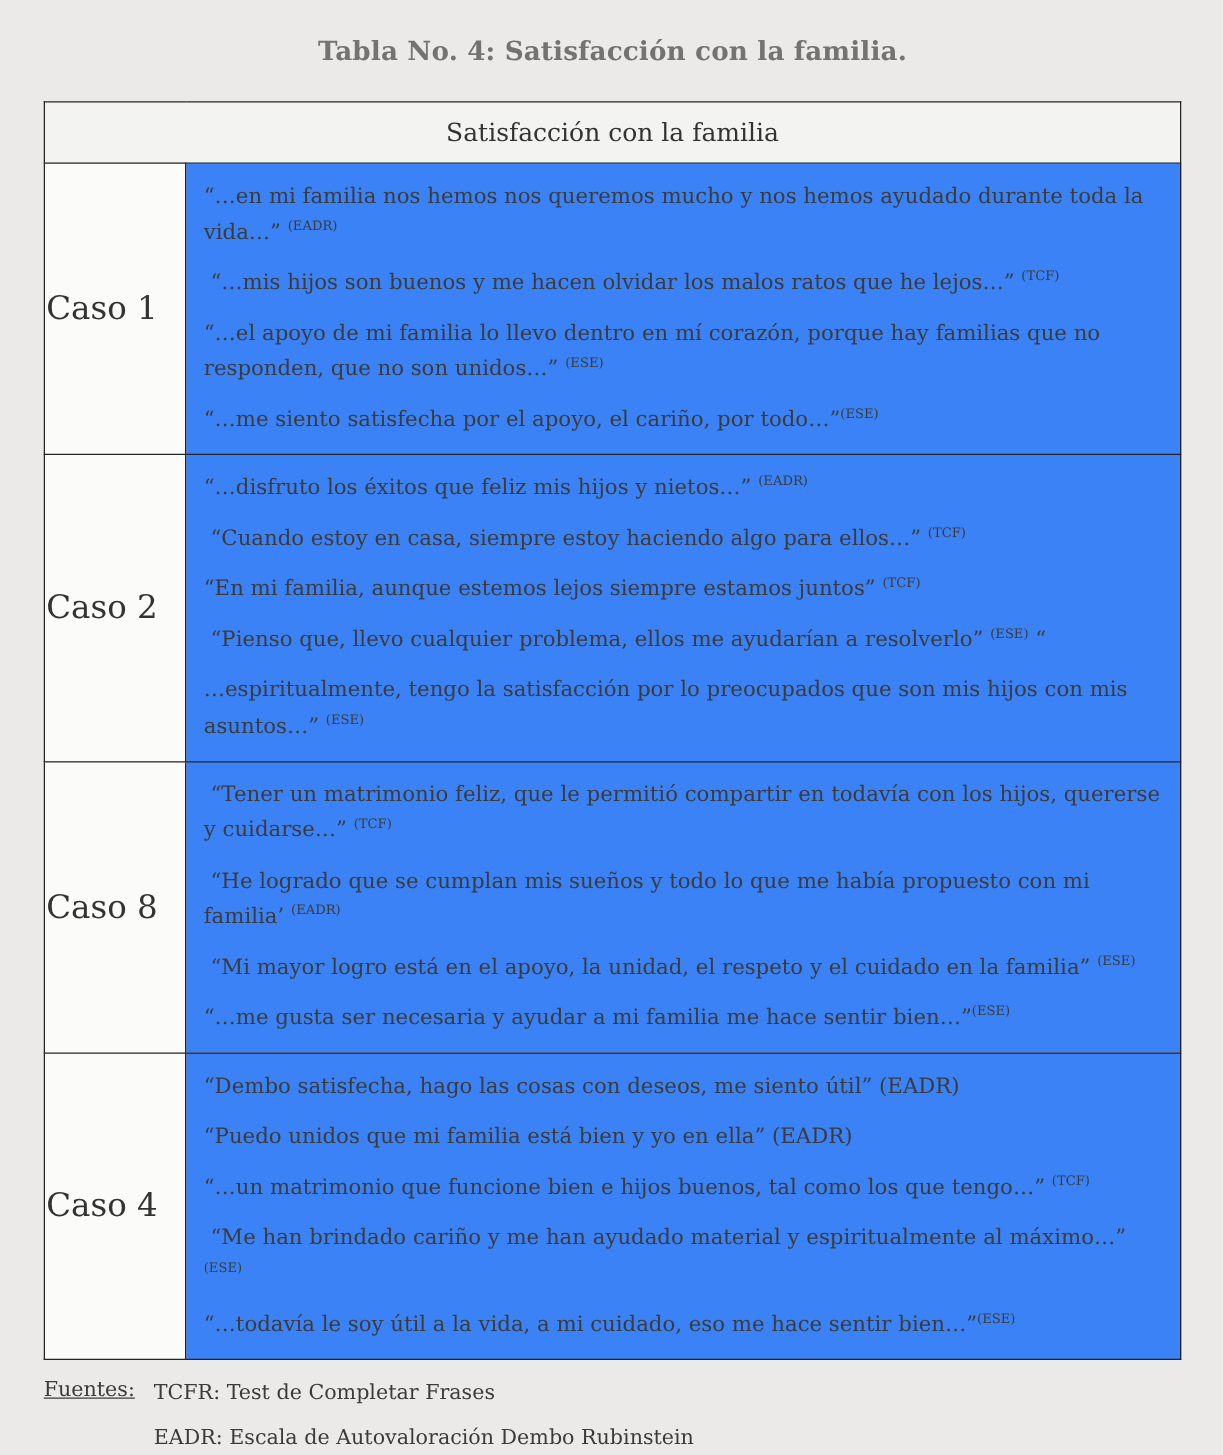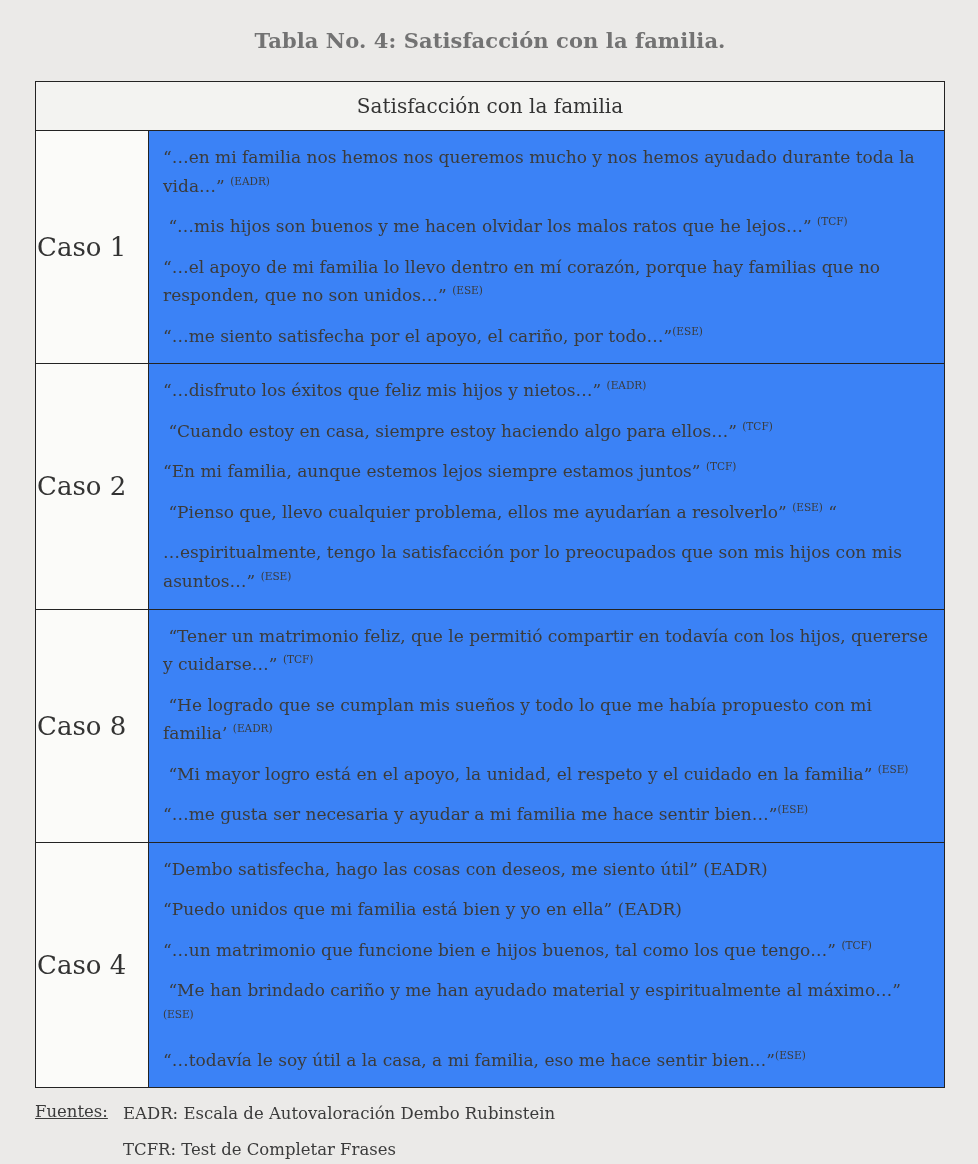--- a/index.html
+++ b/index.html
@@ -116,27 +116,27 @@
             <p class="quote"><span>“…me gusta ser necesaria y ayudar a mi familia me hace sentir bien…”</span><sup class="ref-sup">(ESE)</sup></p>
           </td>
         </tr>
         <tr>
           <td class="case-cell">Caso 4</td>
           <td class="quote-cell">
             <p class="quote"><span>“Dembo satisfecha, hago las cosas con deseos, me siento útil” </span><span class="ref-inline">(EADR)</span></p>
             <p class="quote"><span>“Puedo unidos que mi familia está bien y yo en ella” </span><span class="ref-inline">(EADR)</span></p>
             <p class="quote"><span>“…un matrimonio que funcione bien e hijos buenos, tal como los que tengo…” </span><sup class="ref-sup">(TCF)</sup></p>
             <p class="quote"><span> “Me han brindado cariño y me han ayudado material y espiritualmente al máximo…” </span><sup class="ref-sup">(ESE)</sup></p>
-            <p class="quote"><span>“…todavía le soy útil a la casa, a mi familia, eso me hace sentir bien…”</span><sup class="ref-sup">(ESE)</sup></p>
+            <p class="quote"><span>“…todavía le soy útil a la vida, a mi cuidado, eso me hace sentir bien…”</span><sup class="ref-sup">(ESE)</sup></p>
           </td>
         </tr>
       </tbody>
   </table>
 
   <div class="footer">
     <div class="footer-label">Fuentes:</div>
     <div class="footer-list">
+        <p>TCFR: Test de Completar Frases</p>
         <p>EADR: Escala de Autovaloración Dembo Rubinstein</p>
-        <p>TCFR: Test de Completar Frases</p>
       </div>
   </div>
 
 </div>
 
 </body></html>

